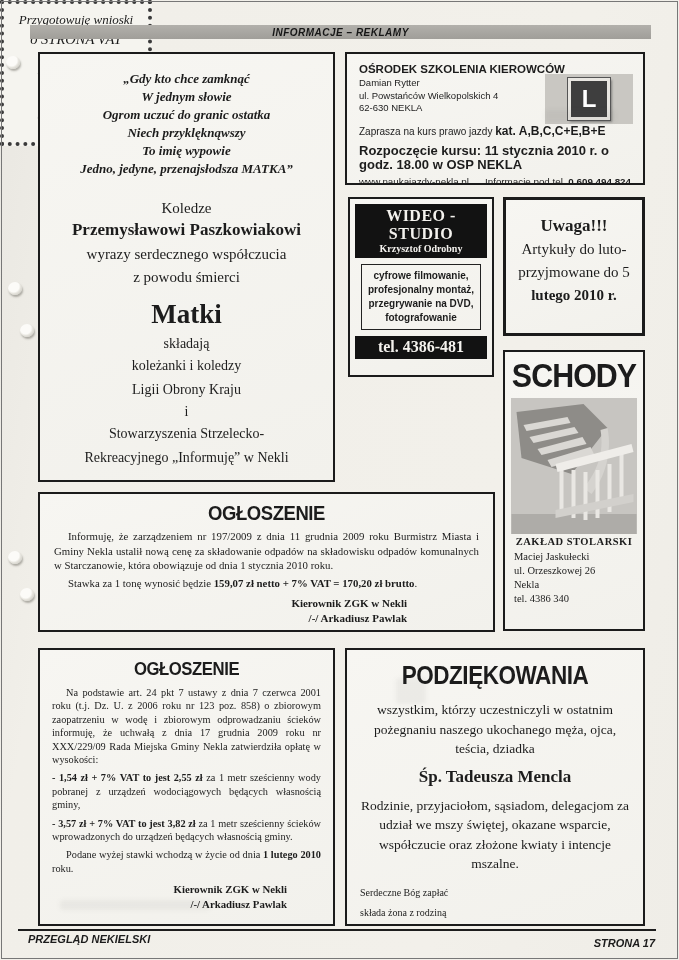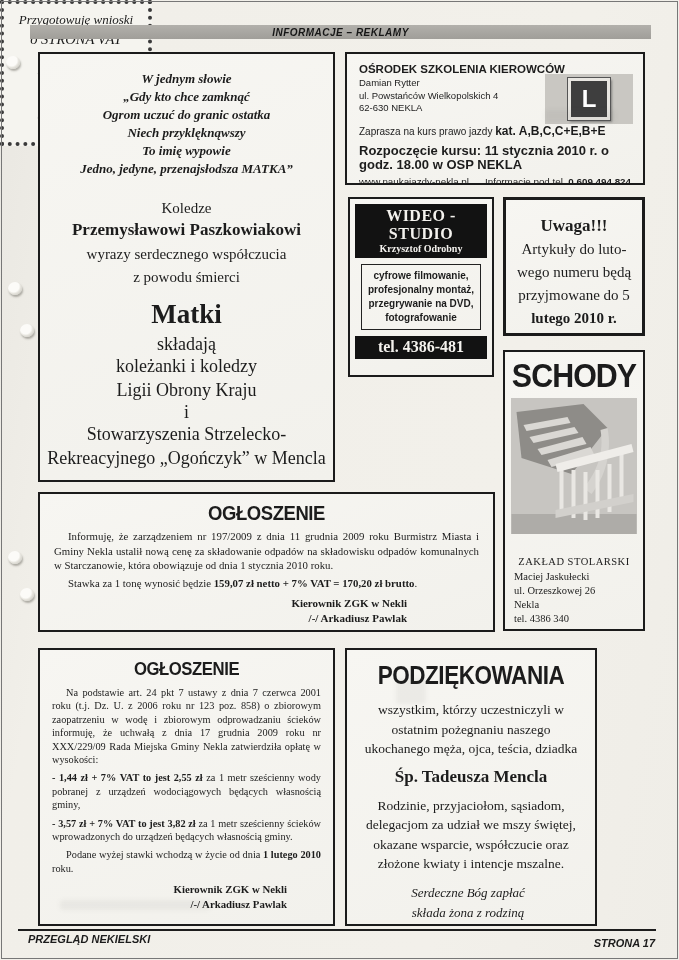--- a/index.html
+++ b/index.html
@@ -41,21 +41,21 @@
   }
 
   
   #condolence{left:38px; top:52px; width:297px; height:430px; text-align:center; padding-top:16px;}
   #condolence .poem{font-weight:bold; font-style:italic; font-size:13px; line-height:18px;}
   #condolence .dedic{font-size:15px; line-height:20px; margin-top:20px;}
   #condolence .cname{font-weight:bold; font-size:17px; line-height:24px;}
   #condolence .l1{font-size:15px; line-height:24px;}
   #condolence .l2{font-size:15px; line-height:22px;}
   #condolence .cause{font-weight:bold; font-size:27px; line-height:40px; margin-top:6px;}
-  #condolence .from div{font-size:18px; line-height:24px;}
+  #condolence .from div{font-size:14px; line-height:24px;}
   #condolence .from .sm{line-height:20px;}
 
   
   #driving{left:345px; top:52px; width:300px; height:133px; border-width:2px; padding:8px 12px;}
   #driving .t{font-family:"Liberation Sans",sans-serif; font-weight:bold; font-size:11.5px; line-height:15px;}
   #driving .a{font-family:"Liberation Sans",sans-serif; font-size:9.5px; line-height:12.5px;}
   #driving .invite{font-family:"Liberation Sans",sans-serif; font-size:10px; margin-top:9px; line-height:15px;}
   #driving .invite b{font-size:12px;}
   #driving .start{font-family:"Liberation Sans",sans-serif; font-weight:bold; font-size:13px; line-height:14px; margin-top:5px;}
   #driving .row{display:flex; justify-content:space-between; font-family:"Liberation Sans",sans-serif; font-size:9.8px; margin-top:4px;}
@@ -88,45 +88,45 @@
   #vat .v2{font-style:italic; font-size:14.5px; line-height:20px;}
   #vat .v3{font-weight:bold; font-size:14.5px; line-height:18px; margin-top:11px;}
   #vat .v4{font-weight:bold; font-size:14.5px; line-height:18px;}
   #vat .vp{font-size:15px; line-height:20px; margin-top:12px;}
 
   
   #schody{left:503px; top:350px; width:142px; height:281px; border-width:2px; text-align:center;}
   #schody .st{font-family:"Liberation Sans",sans-serif; font-weight:bold; font-size:33px; line-height:40px;
     letter-spacing:-1px; transform:scaleX(.92); margin-top:4px;}
   #schody .photo{width:126px; height:136px; margin:2px auto 0; display:block; background:#c7c5c1;}
-  #schody .comp{font-weight:normal; font-size:10.5px; line-height:16px; margin-top:20px; letter-spacing:.5px;}
+  #schody .comp{font-weight:bold; font-size:10.5px; line-height:16px; margin-top:0; letter-spacing:.5px;}
   #schody .adr{font-size:10.5px; line-height:14px; text-align:left; padding-left:9px;}
 
   
   .notice-title{font-family:"Liberation Sans",sans-serif; font-weight:bold; text-align:center;
     transform:scaleX(.88); letter-spacing:-.5px;}
   #notice1{left:38px; top:492px; width:457px; height:140px; padding:5px 14px;}
   #notice1 .notice-title{font-size:21px; line-height:27px;}
   #notice1 p{margin:3px 0 0; font-size:10.8px; line-height:14.5px; text-align:justify; text-indent:14px;}
   #notice1 .sig{margin-top:6px; text-align:right; padding-right:72px; font-weight:bold; font-size:11px; line-height:15px;}
 
   #notice2{left:38px; top:648px; width:297px; height:278px; padding:6px 12px;}
   #notice2 .notice-title{font-size:19px; line-height:25px;}
   #notice2 p{margin:5px 0 0; font-size:10.3px; line-height:13.4px; text-align:justify;}
   #notice2 p.first{text-indent:14px;}
   #notice2 .sig{margin-top:7px; text-align:right; padding-right:34px; font-weight:bold; font-size:10.8px; line-height:15px;}
 
   
-  #thanks{left:345px; top:648px; width:252px; height:278px; text-align:center; padding:8px 13px;}
+  #thanks{left:345px; top:648px; width:300px; height:278px; text-align:center; padding:8px 13px;}
   #thanks .tt{font-family:"Liberation Sans",sans-serif; font-weight:bold; font-size:25px; line-height:31px;
     transform:scaleX(.9); letter-spacing:-.5px; margin-top:2px;}
   #thanks .intro{font-size:13.5px; line-height:19.5px; margin-top:9px;}
   #thanks .nm{font-weight:bold; font-size:17px; line-height:25px; margin-top:5px;}
   #thanks .bd{font-size:13.5px; line-height:19.5px; margin-top:7px;}
-  #thanks .sg{font-style:italic; font-size:13px; line-height:20px; text-align:center; padding-right:6px; margin-top:9px;}
+  #thanks .sg{font-size:10px; line-height:20px; text-align:left; padding-right:6px; margin-top:9px;}
 
   
   #footer-rule{position:absolute; left:18px; top:929px; width:638px; height:2px; background:#1d1d1d;}
   #footer-left{position:absolute; left:28px; top:933px; font-family:"Liberation Sans",sans-serif;
     font-weight:bold; font-style:italic; font-size:11px;}
   #footer-right{position:absolute; right:24px; top:937px; font-family:"Liberation Sans",sans-serif;
     font-weight:bold; font-style:italic; font-size:11px;}
 
   
   .smudge{position:absolute; background:rgba(70,70,70,.06); filter:blur(2px); border-radius:3px;}
@@ -141,39 +141,39 @@
   <div class="hole" style="left:20px; top:324px;"></div>
   <div class="hole" style="left:8px; top:551px;"></div>
   <div class="hole" style="left:20px; top:588px;"></div>
 
   <div id="header-bar">
     <span>INFORMACJE – REKLAMY</span>
   </div>
 
   <div id="condolence" class="box">
     <div class="poem">
+      <div>„Gdy kto chce zamknąć</div>
       <div>W jednym słowie</div>
-      <div>„Gdy kto chce zamknąć</div>
       <div>Ogrom uczuć do granic ostatka</div>
       <div>Niech przyklęknąwszy</div>
       <div>To imię wypowie</div>
       <div>Jedno, jedyne, przenajsłodsza MATKA”</div>
     </div>
     <div class="dedic">Koledze</div>
     <div class="cname">Przemysławowi Paszkowiakowi</div>
     <div class="l1">wyrazy serdecznego współczucia</div>
     <div class="l2">z powodu śmierci</div>
     <div class="cause">Matki</div>
     <div class="from">
       <div class="sm">składają</div>
       <div>koleżanki i koledzy</div>
       <div>Ligii Obrony Kraju</div>
       <div class="sm">i</div>
       <div>Stowarzyszenia Strzelecko-</div>
-      <div>Rekreacyjnego „Ogończyk” w Mencla</div>
+      <div>Rekreacyjnego „Informuję” w Nekli</div>
     </div>
   </div>
 
   <div id="driving" class="box">
     <div class="t">OŚRODEK SZKOLENIA KIEROWCÓW</div>
     <div class="a">Damian Rytter</div>
     <div class="a">ul. Powstańców Wielkopolskich 4</div>
     <div class="a">62-630 NEKLA</div>
     <div id="l-band">
       <div id="l-plate">L</div>
@@ -196,21 +196,20 @@
       <div>profesjonalny montaż,</div>
       <div>przegrywanie na DVD,</div>
       <div>fotografowanie</div>
     </div>
     <div class="foot">tel. 4386-481</div>
   </div>
 
   <div id="uwaga" class="box">
     <div class="ut">Uwaga!!!</div>
     <div class="ul">Artykuły do luto-</div>
-    <div class="ul">wego numeru będą</div>
     <div class="ul">przyjmowane do 5</div>
     <div class="ul b">lutego 2010 r.</div>
   </div>
 
   <div id="vat">
     <div class="inner"></div>
     <div class="v1">Przygotowuję wnioski</div>
     <div class="v2">o STRONA VAT</div>
     <div class="v3">za materiały</div>
     <div class="v4">budowlane</div>
@@ -254,21 +253,21 @@
     <p><span>Stawka za 1 tonę wynosić będzie </span><b>159,07 zł netto + 7% VAT = 170,20 zł brutto</b><span>.</span></p>
     <div class="sig">
       <div>Kierownik ZGK w Nekli</div>
       <div>/-/ Arkadiusz Pawlak</div>
     </div>
   </div>
 
   <div id="notice2" class="box">
     <div class="notice-title">OGŁOSZENIE</div>
     <p class="first">Na podstawie art. 24 pkt 7 ustawy z dnia 7 czerwca 2001 roku (t.j. Dz. U. z 2006 roku nr 123 poz. 858) o zbiorowym zaopatrzeniu w wodę i zbiorowym odprowadzaniu ścieków informuję, że uchwałą z dnia 17 grudnia 2009 roku nr XXX/229/09 Rada Miejska Gminy Nekla zatwierdziła opłatę w wysokości:</p>
-    <p><b>- 1,44 zł + 7% VAT to jest 2,55 zł</b><span> za 1 metr sześcienny wody pobranej z urządzeń wodociągowych będących własnością gminy,</span></p>
+    <p><b>- 1,54 zł + 7% VAT to jest 2,55 zł</b><span> za 1 metr sześcienny wody pobranej z urządzeń wodociągowych będących własnością gminy,</span></p>
     <p><b>- 3,57 zł + 7% VAT to jest 3,82 zł</b><span> za 1 metr sześcienny ścieków wprowadzonych do urządzeń będących własnością gminy.</span></p>
     <p class="first"><span>Podane wyżej stawki wchodzą w życie od dnia </span><b>1 lutego 2010</b><span> roku.</span></p>
     <div class="sig">
       <div>Kierownik ZGK w Nekli</div>
       <div>/-/ Arkadiusz Pawlak</div>
     </div>
   </div>
 
   <div id="thanks" class="box">
     <div class="tt">PODZIĘKOWANIA</div>

